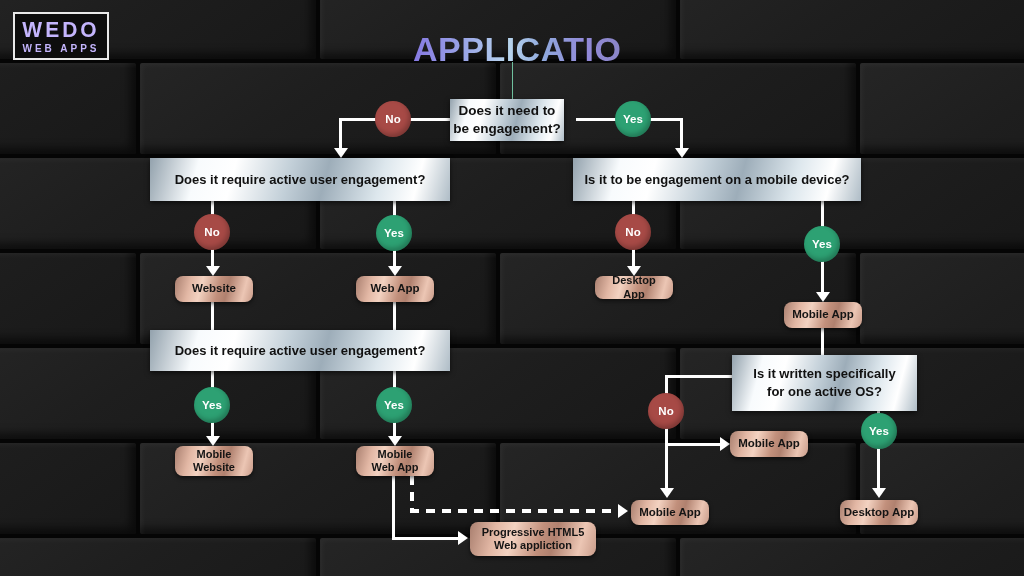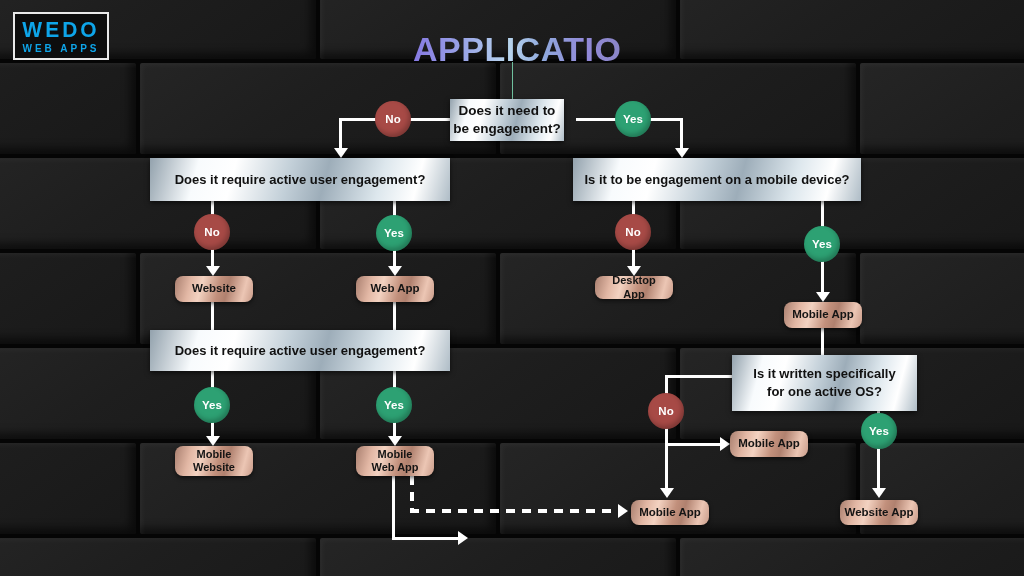--- a/index.html
+++ b/index.html
@@ -11,21 +11,21 @@
   
   #wall{position:absolute;inset:0;z-index:0;}
   .brick{
     position:absolute;height:91px;border-radius:2px;
     background:linear-gradient(145deg,#252525 0%,#1e1e1e 45%,#181818 100%);
     box-shadow:inset 3px 3px 4px rgba(255,255,255,0.04), inset -6px -6px 9px rgba(0,0,0,0.55);
   }
   
   #logo{
     position:absolute;left:13px;top:12px;width:92px;height:44px;z-index:5;
-    border:2px solid #e9e9e9;background:#0d0d0d;color:#0ea5e9;
+    border:2px solid #e9e9e9;background:#0d0d0d;color:#c4b5fd;
     display:flex;flex-direction:column;align-items:center;justify-content:center;
   }
   #logo .l1{font-size:21px;font-weight:700;letter-spacing:3px;line-height:1;transform:scaleY(1.05);}
   #logo .l2{font-size:10px;font-weight:600;letter-spacing:3px;margin-top:3px;}
   
   #title{
     position:absolute;left:413px;top:30px;width:210px;z-index:5;text-align:center;
     font-size:34px;font-weight:800;letter-spacing:0.5px;
     background:linear-gradient(90deg,#8679e2 0%,#9aa6e6 25%,#b9d6ee 45%,#8fa8dc 62%,#9289d8 82%,#8a86c6 100%);
     -webkit-background-clip:text;background-clip:text;color:transparent;
@@ -218,15 +218,19 @@
     <div>Mobile</div>
     <div>Web App</div>
   </div>
   <div class="rbox" style="left:730px;top:431px;width:78px;height:26px">
     <div>Mobile App</div>
   </div>
   <div class="rbox" style="left:631px;top:500px;width:78px;height:25px">
     <div>Mobile App</div>
   </div>
   <div class="rbox" style="left:840px;top:500px;width:78px;height:25px">
-    <div>Website App</div>
+    <div>Desktop App</div>
+  </div>
+  <div class="rbox" style="left:470px;top:522px;width:126px;height:34px;font-size:11px">
+    <div>Progressive HTML5</div>
+    <div>Web appliction</div>
   </div>
 </div>
 
 </body></html>

